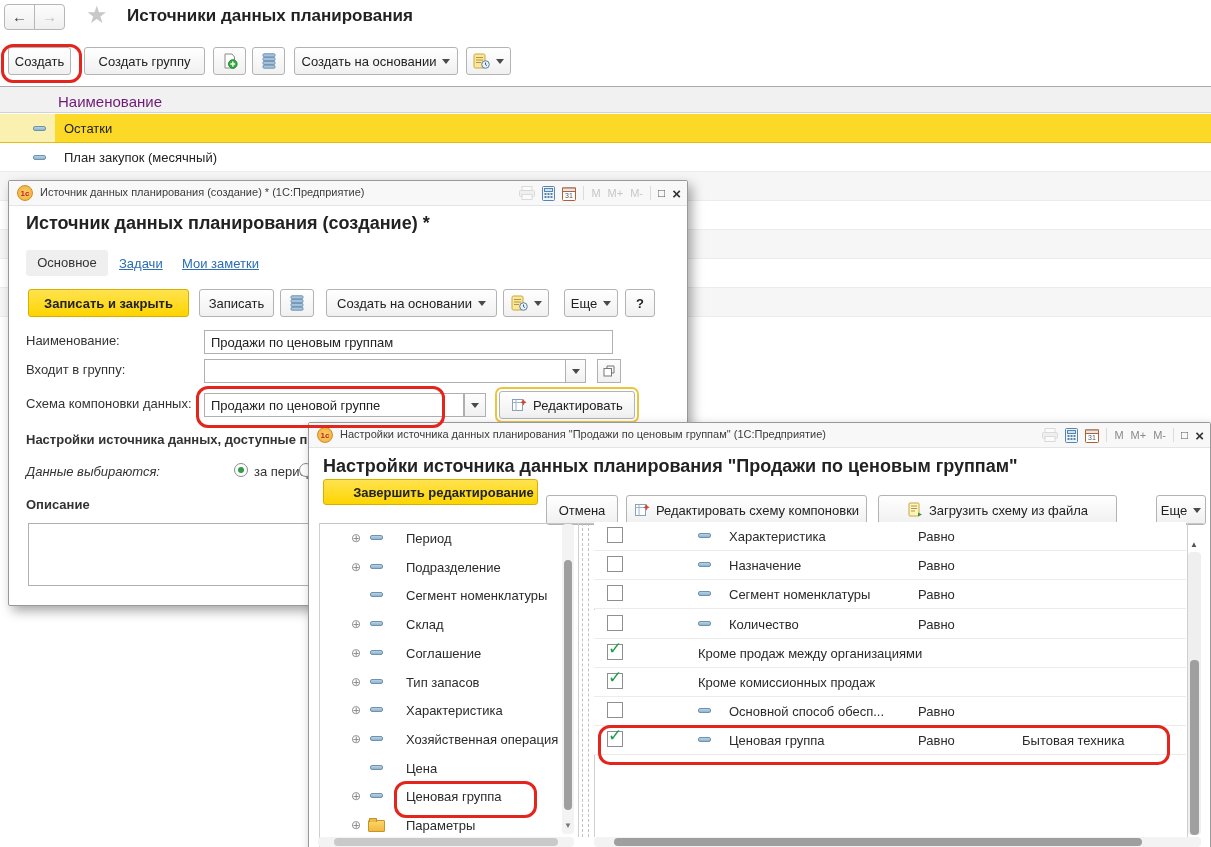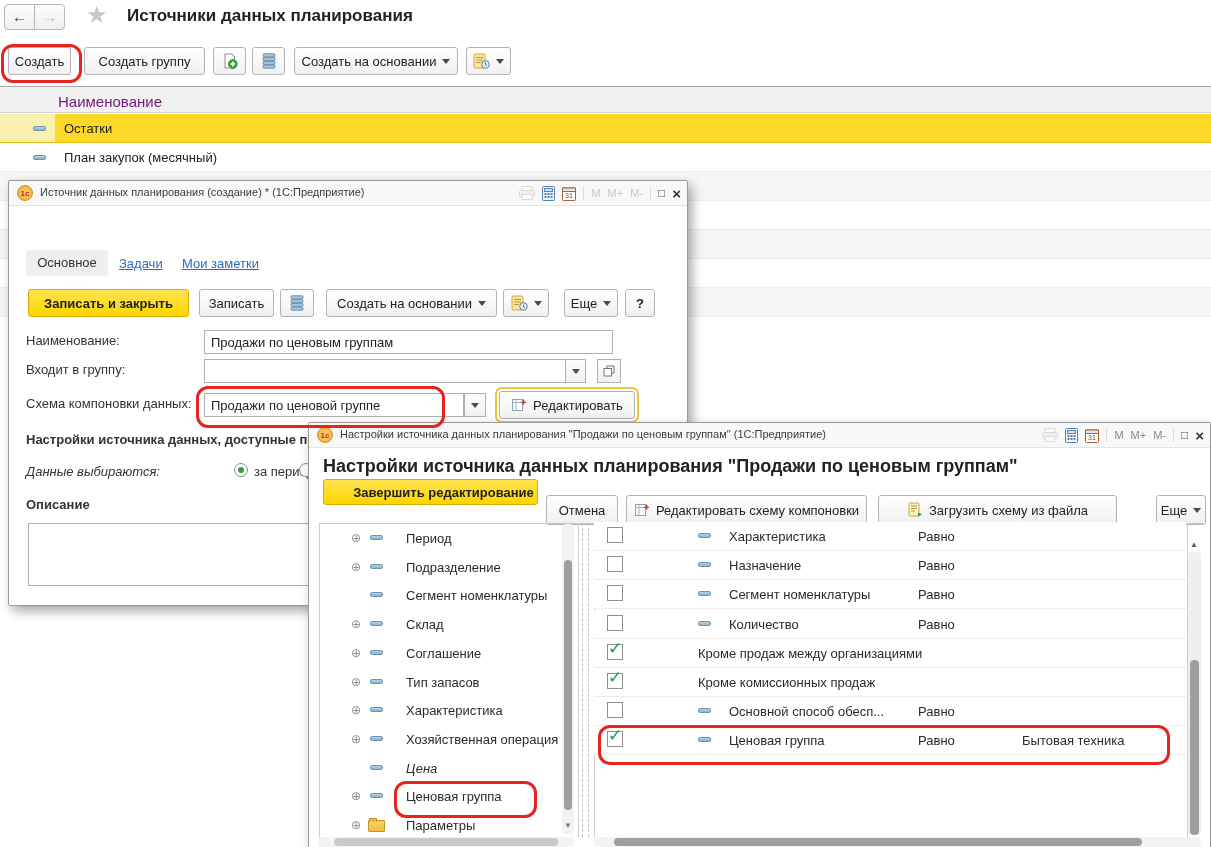--- a/index.html
+++ b/index.html
@@ -187,20 +187,21 @@
         <span class="tb-sep"></span>
         <span class="mem">M</span>
         <span class="mem">M+</span>
         <span class="mem">M-</span>
         <span class="tb-sep"></span>
         <span class="wm-max">□</span>
         <span class="wm-close">×</span>
       </span>
     </div>
 
+    <div class="heading" style="left:17px;top:32px;">Источник данных планирования (создание) *</div>
 
     <div class="abs" style="left:17px;top:69px;width:82px;height:26px;background:#efefef;border-radius:3px;text-align:center;line-height:26px;font-size:13px;color:#333;">
       <span>Основное</span>
     </div>
     <a class="link abs" style="left:110px;top:75px;">Задачи</a>
     <a class="link abs" style="left:173px;top:75px;">Мои заметки</a>
 
     <div class="btn yellow" style="left:19px;top:108px;width:161px;">Записать и закрыть</div>
     <div class="btn" style="left:190px;top:108px;width:75px;">Записать</div>
     <div class="btn" style="left:271px;top:108px;width:34px;padding:0;">
@@ -401,21 +402,21 @@
     <span class="dash-icon"></span>
 
     <span class="tlabel">Характеристика</span>
   </div>
       <div class="tree-item expandable" style="top: 725px; pointer-events: auto;">
     <span class="expand-glyph">⊕</span>
     <span class="dash-icon"></span>
 
     <span class="tlabel">Хозяйственная операция</span>
   </div>
-      <div class="tree-item" style="top: 754px; pointer-events: auto; font-style: italic;">
+      <div class="tree-item" style="top: 754px; pointer-events: auto;">
 
     <span class="dash-icon"></span>
 
     <span class="tlabel">Цена</span>
   </div>
       <div class="tree-item expandable highlighted" style="top: 782px; pointer-events: auto;">
     <span class="expand-glyph">⊕</span>
     <span class="dash-icon"></span>
 
     <span class="tlabel">Ценовая группа</span>

